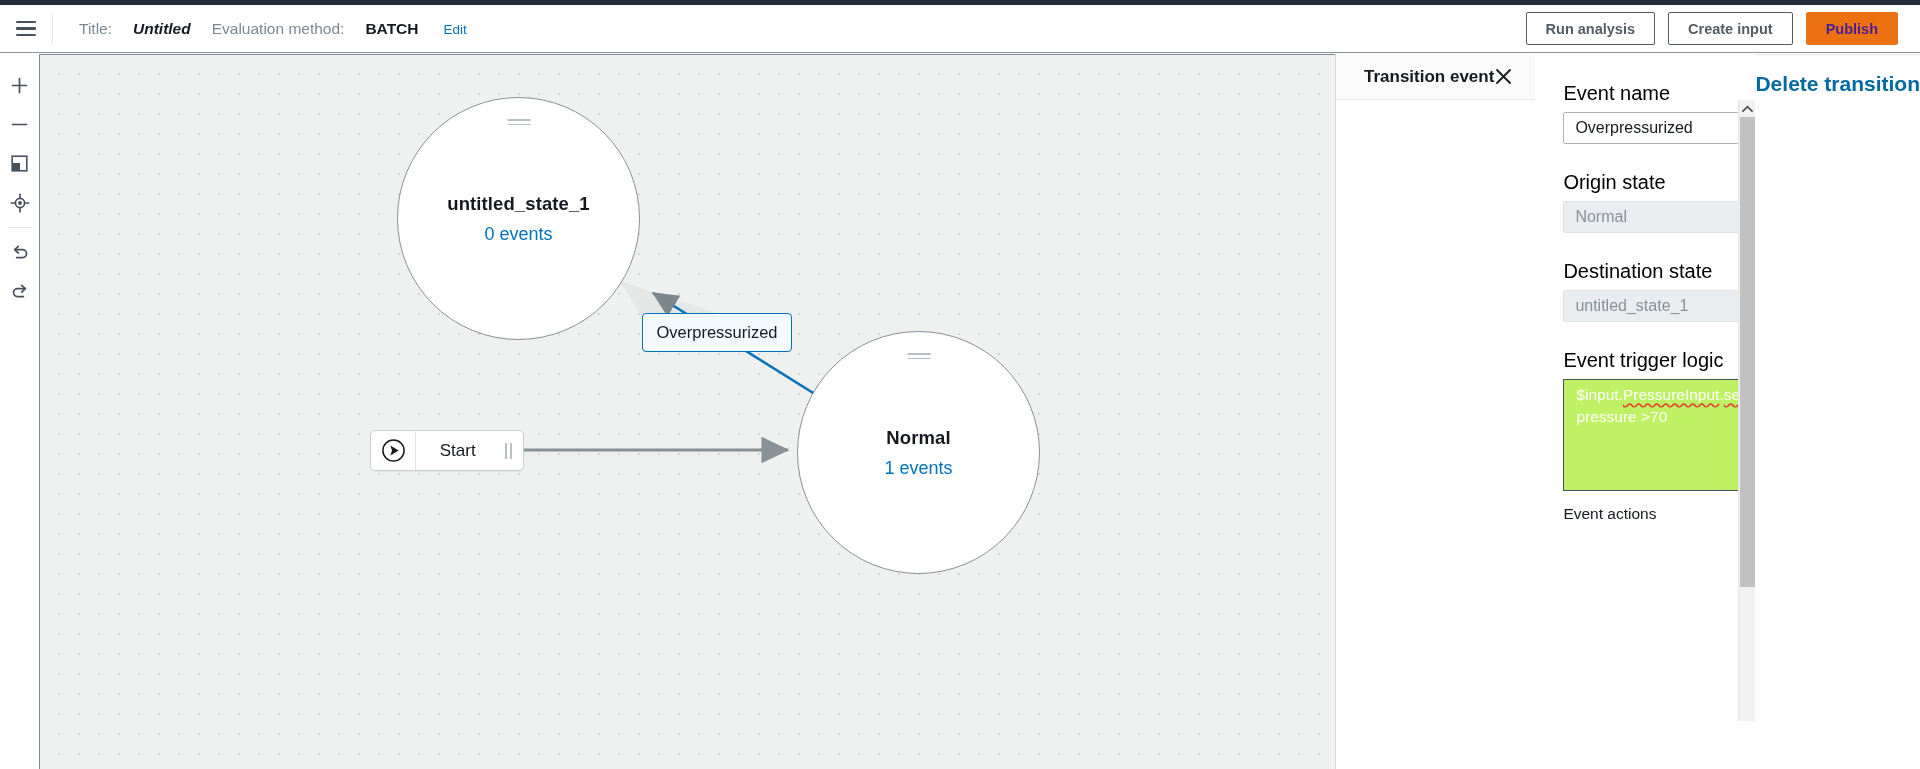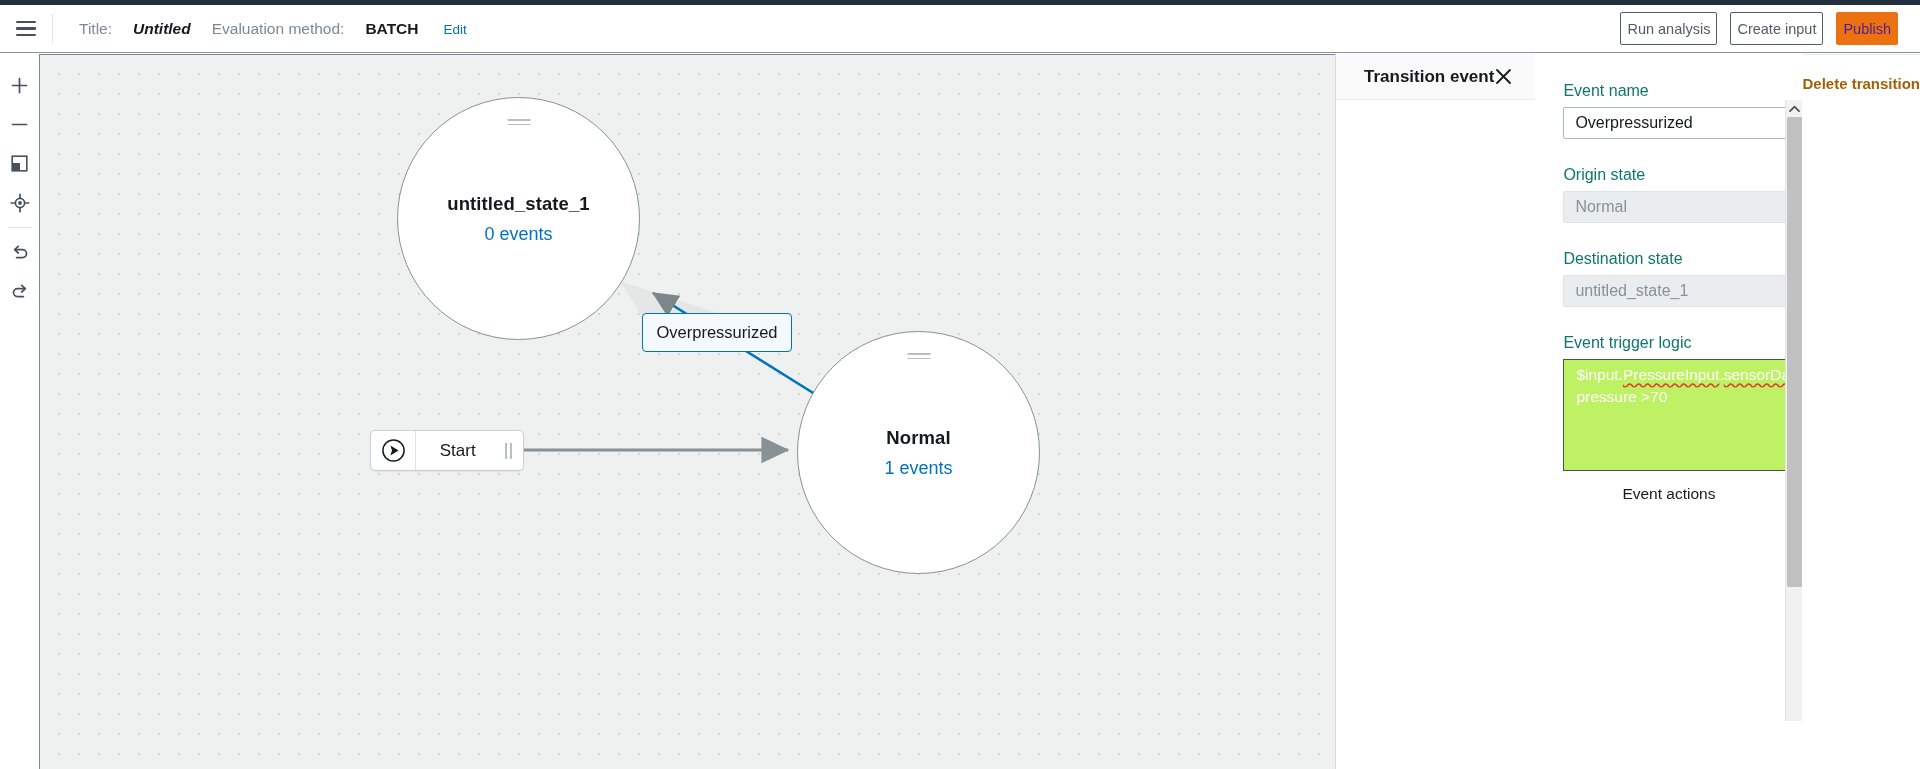--- a/index.html
+++ b/index.html
@@ -38,22 +38,22 @@
   .hdr-label { color: #7d8894; }
   .hdr-title-val { color: #16191f; font-style: italic; font-weight: bold; }
   .hdr-eval-val { color: #16191f; font-weight: bold; }
   .hdr-edit { color: #0073bb; font-size: 13.5px; cursor: pointer; margin-left: 4px; }
 
   .hdr-actions {
     margin-left: auto; display: flex; align-items: center; gap: 13px;
     padding-right: 22px;
   }
   .btn {
-    height: 33px; padding: 0 6px;
-    font-size: 14.5px; font-weight: normal;
+    height: 33px; padding: 0 19px;
+    font-size: 14.5px; font-weight: bold;
     display: flex; align-items: center; justify-content: center;
     cursor: pointer; border-radius: 2px; white-space: nowrap;
   }
   .btn-secondary { background: #ffffff; border: 1px solid #545b64; color: #545b64; }
   .btn-primary { background: #ec7211; border: 1px solid #ec7211; color: #4c1d95; }
 
   
   .toolrail {
     position: absolute; left: 0; top: 54px; width: 39px; height: 715px;
     background: #ffffff;
@@ -147,21 +147,21 @@
     background: #fafafa;
     border-bottom: 1px solid #e9ebed;
   }
   .panel-title { font-size: 17px; font-weight: bold; color: #16191f; }
   .panel-close { margin-left: auto; cursor: pointer; color: #16191f; display: flex; }
   .panel-body {
     flex: 1; position: relative; overflow: hidden;
     padding: 28px 28px 0 28px;
   }
   .field { margin-bottom: 27px; }
-  .field-label { font-size: 16px; color: #0f766e; margin-bottom: 7px; }
+  .field-label { font-size: 20px; color: #000000; margin-bottom: 7px; }
   .text-input {
     width: 260px; height: 32px;
     border: 1px solid #aab7b8; border-radius: 2px;
     background: #ffffff; color: #16191f;
     font-size: 16px; font-family: "Liberation Sans", sans-serif;
     padding: 0 11px;
   }
   .select-box {
     width: 260px; height: 32px;
     border: 1px solid #dfe3e8; border-radius: 2px;
@@ -191,28 +191,28 @@
     text-decoration-skip-ink: none;
     text-underline-offset: 2px;
   }
   .resize-grip {
     position: absolute; right: 1px; bottom: 1px;
     width: 17px; height: 17px;
     background: repeating-linear-gradient(
       -45deg, transparent 0 2px, #aab7b8 2px 3.2px);
   }
   .event-actions-label {
-    font-size: 15.5px; color: #16191f; margin-top: 8px; text-align: center;
+    font-size: 15.5px; color: #16191f; margin-top: 8px;
   }
   .panel-foot {
     height: 58px; flex: none;
     border-top: 1px solid #e9ebed;
     display: flex; align-items: center; justify-content: center;
   }
-  .delete-link { font-size: 15px; font-weight: bold; color: #a16207; cursor: pointer; }
+  .delete-link { font-size: 21px; font-weight: bold; color: #0369a1; cursor: pointer; }
 
   
   .panel-scroll {
     position: absolute; right: 0; top: 46px;
     width: 17px; height: 621px;
     background: #f1f1f1;
     border-left: 1px solid #e4e4e4;
   }
   .sb-btn {
     position: absolute; left: 0; width: 17px; height: 17px;

